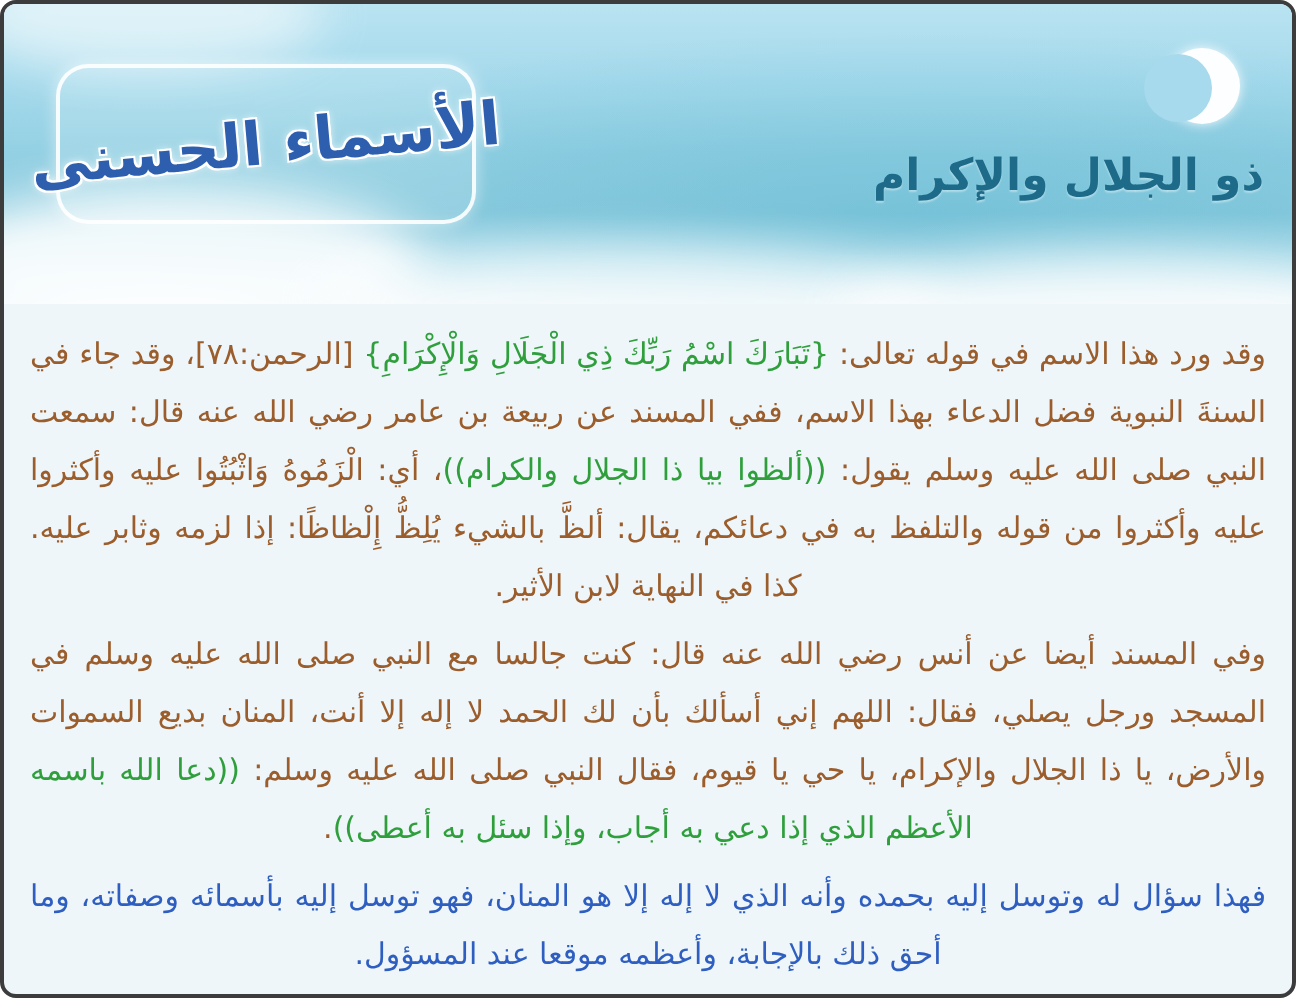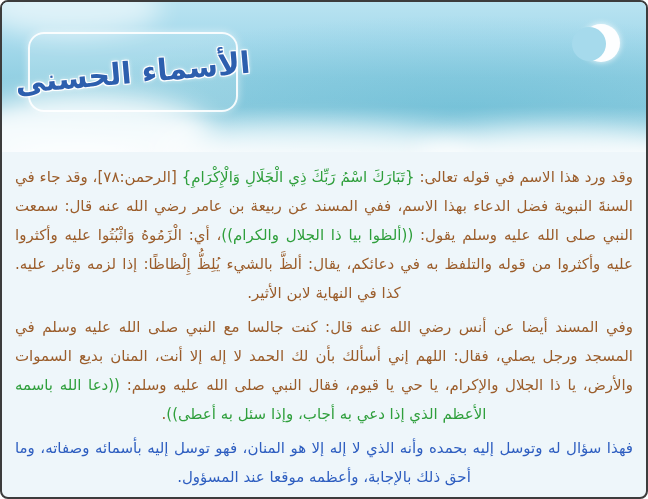--- a/index.html
+++ b/index.html
@@ -91,20 +91,21 @@
     <div class="cloud c1"></div>
     <div class="cloud c2"></div>
     <div class="cloud c3"></div>
     <div class="moon"></div>
 
     <div class="logo-box">
       <span class="logo-title">الأسماء الحسنى</span>
     </div>
     <div class="logo-subtitle">ولله الأسماء الحسنى فادعوه بها</div>
 
+    <div class="page-title">ذو الجلال والإكرام</div>
   </div>
 
   <div class="content">
     <p>
       <span class="seg-plain">وقد ورد هذا الاسم في قوله تعالى: </span><span class="seg-quran">{تَبَارَكَ اسْمُ رَبِّكَ ذِي الْجَلَالِ وَالْإِكْرَامِ}</span><span class="seg-plain"> [الرحمن:٧٨]، وقد جاء في السنةَ النبوية فضل الدعاء بهذا الاسم، ففي المسند عن ربيعة بن عامر رضي الله عنه قال: سمعت النبي صلى الله عليه وسلم يقول: </span><span class="seg-hadith">((ألظوا بيا ذا الجلال والكرام))</span><span class="seg-plain">، أي: الْزَمُوهُ وَاثْبُتُوا عليه وأكثروا عليه وأكثروا من قوله والتلفظ به في دعائكم، يقال: ألظَّ بالشيء يُلِظُّ إِلْظاظًا: إذا لزمه وثابر عليه. كذا في النهاية لابن الأثير.</span>
     </p>
 
     <p>
       <span class="seg-plain">وفي المسند أيضا عن أنس رضي الله عنه قال: كنت جالسا مع النبي صلى الله عليه وسلم في المسجد ورجل يصلي، فقال: اللهم إني أسألك بأن لك الحمد لا إله إلا أنت، المنان بديع السموات والأرض، يا ذا الجلال والإكرام، يا حي يا قيوم، فقال النبي صلى الله عليه وسلم: </span><span class="seg-hadith">((دعا الله باسمه الأعظم الذي إذا دعي به أجاب، وإذا سئل به أعطى))</span><span class="seg-plain">.</span>
     </p>

